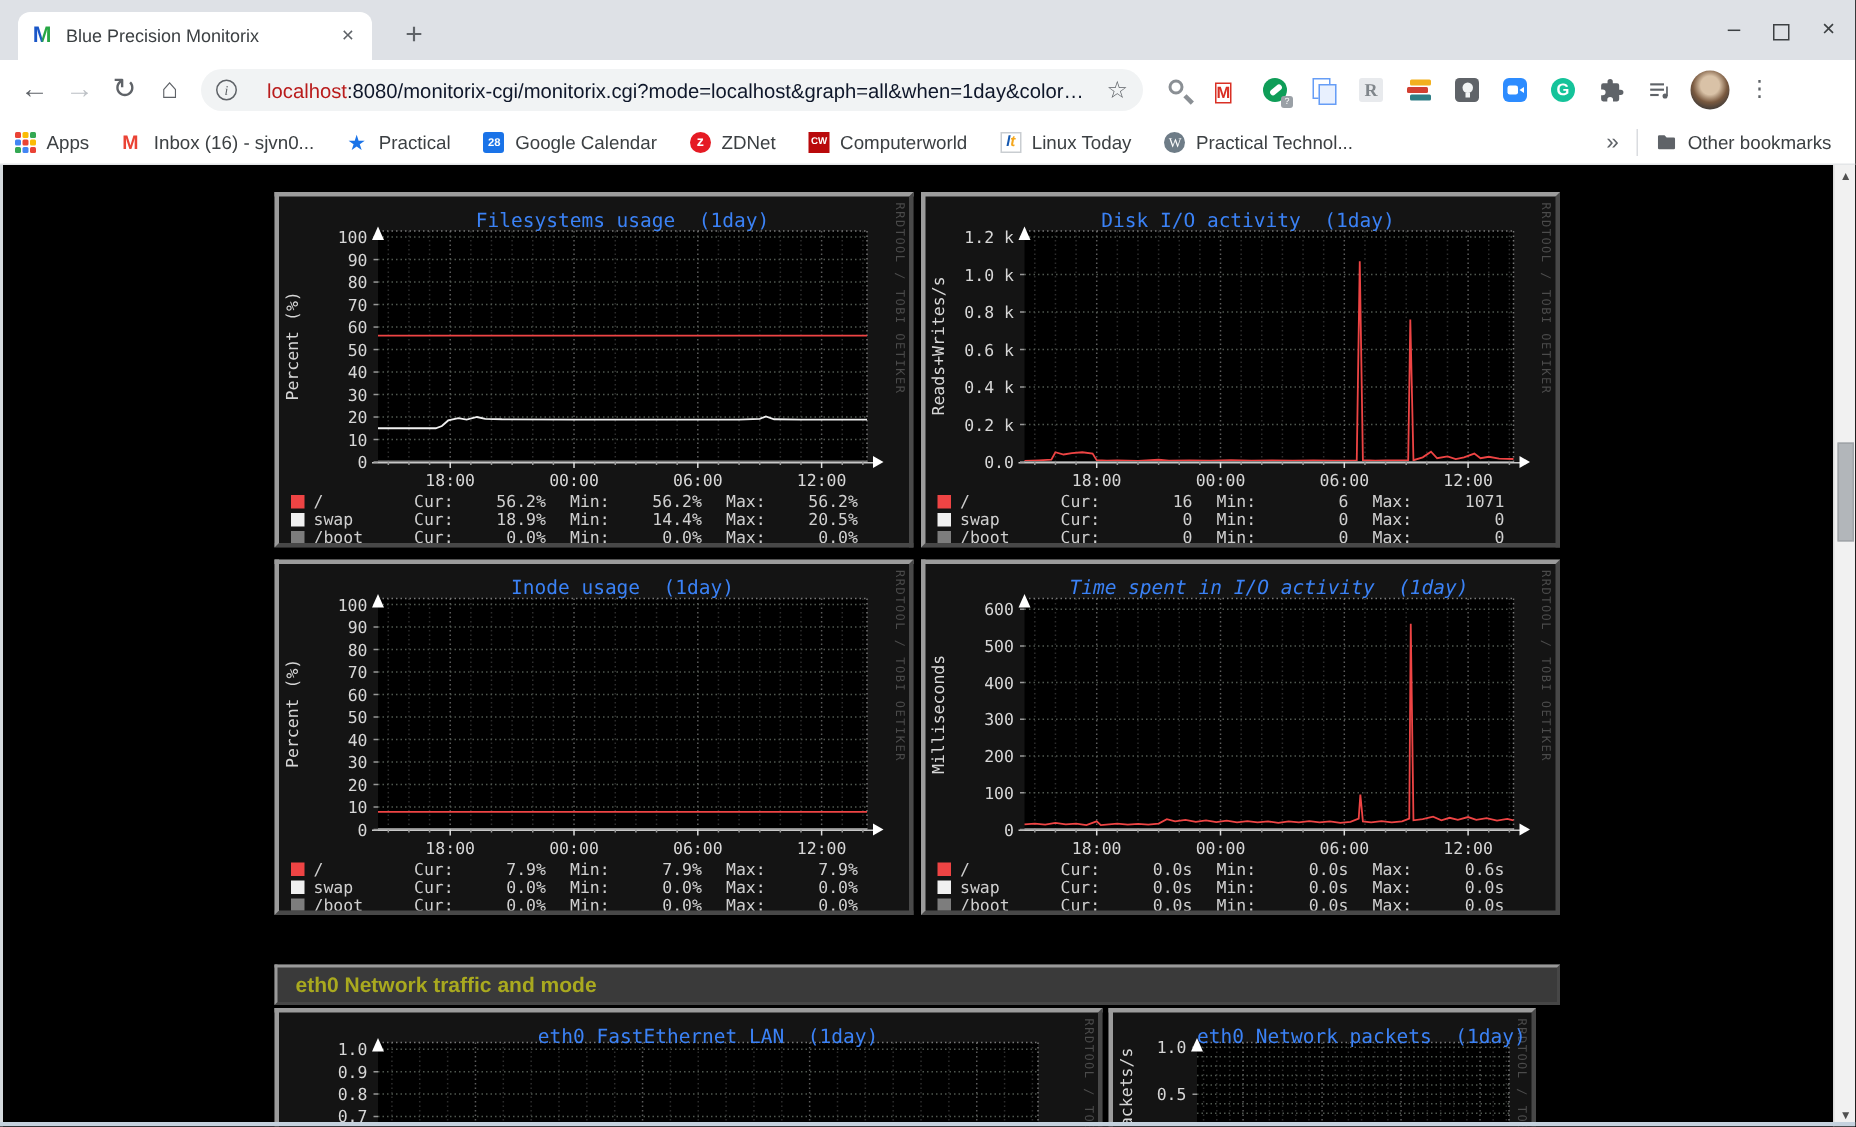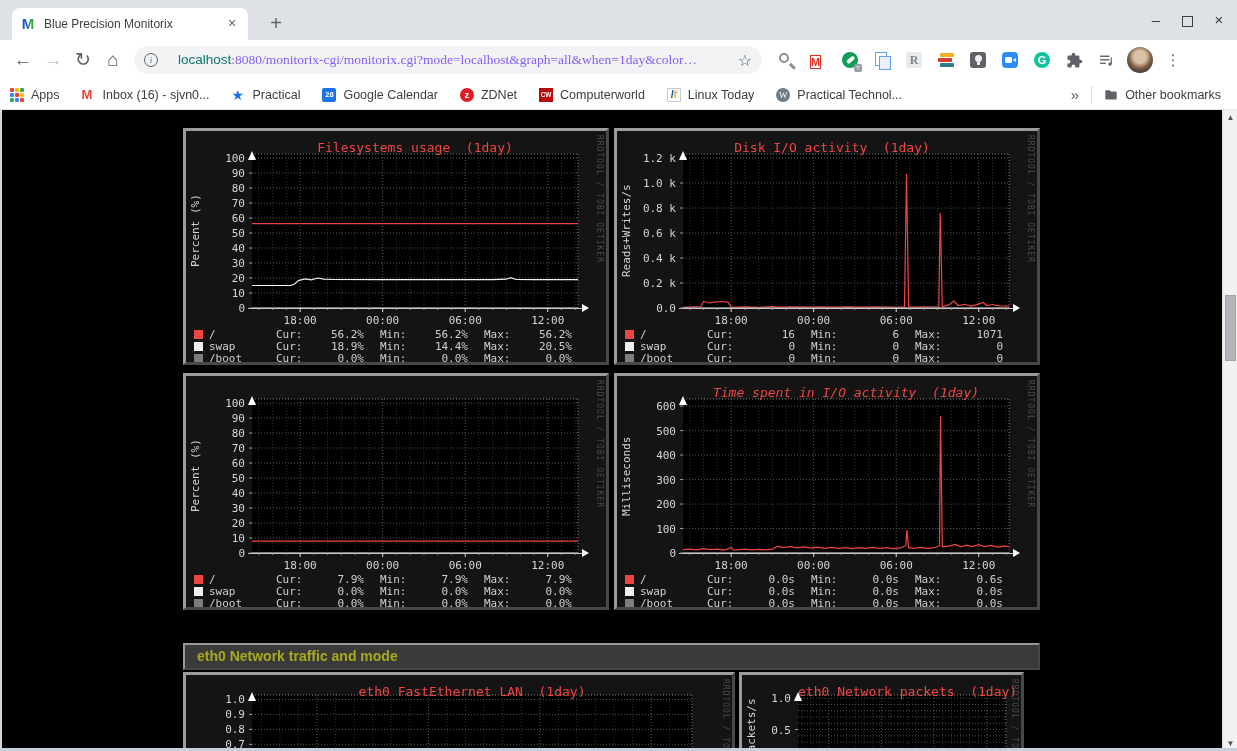--- a/index.html
+++ b/index.html
@@ -22,22 +22,22 @@
 
   
   .toolbar { height:40px; background:#fff; display:flex; align-items:center; padding:0 8px; }
   .navbtn { width:30px; height:30px; text-align:center; line-height:30px; font-size:19px; color:#5f6368; }
   .navbtn.disabled { color:#bdc1c6; }
   .omnibox { flex:0 0 628px; height:28px; margin:0 6px; background:#f1f3f4; border-radius:14px;
              display:flex; align-items:center; padding:0 10px; overflow:hidden; }
   .info-ic { width:14px; height:14px; border:1.2px solid #5f6368; border-radius:50%; color:#5f6368;
              font-size:9px; line-height:12px; text-align:center; font-style:italic; font-family:"Liberation Serif",serif; flex:none; }
   .url { flex:1; font-size:13.5px; white-space:nowrap; overflow:hidden; margin-left:8px; }
-  .url .host { color:#0f766e;padding-left:12px; }
-  .url .rest { color:#8b5cf6;font-family:Liberation Serif, serif; }
+  .url .host { color:#b91c1c;padding-left:12px; }
+  .url .rest { color:#0f172a; }
   .star { font-size:16px; color:#5f6368; flex:none; margin-left:6px; }
   .extrow { display:flex; align-items:center; gap:15px; margin-left:10px; }
   .ext { width:17px; height:17px; position:relative; flex:none; }
   .ic-search { width:10px; height:10px; border:2px solid #8a8f94; border-radius:50%; position:absolute; top:1px; left:1px; }
   .ic-search::after { content:""; position:absolute; width:2.5px; height:7px; background:#8a8f94; transform:rotate(-45deg); left:10px; top:8px; }
   .ic-gmail { width:16px; height:13px; margin-top:2px; background:#fff; border:1px solid #d93025; color:#d93025;
               font-weight:bold; font-size:11px; line-height:11px; text-align:center; }
   .ic-voice { width:16px; height:16px; border-radius:50%; background:#0f9d58; }
   .ic-voice::before { content:""; position:absolute; left:4px; top:6px; width:9px; height:3.5px; background:#fff; border-radius:2px; transform:rotate(-40deg); }
   .ic-voice::after { content:"?"; position:absolute; right:-3px; bottom:-3px; width:8px; height:8px; background:#9aa0a6; color:#fff;
@@ -90,21 +90,21 @@
   .row2 { margin-top:8px; }
   .sec2 { margin-top:33px; }
 
   .graph-panel { position:relative; background:#141414; border:3px outset #9c9c9c; overflow:hidden; }
   .gp-std { width:426px; height:237px; }
   .gp-wide { width:552px; height:237px; }
   .gp-small { width:285px; height:237px; }
   .graph-panel svg { position:absolute; left:0; top:0; }
   svg text { font-family:"DejaVu Sans Mono",monospace; font-size:11px; fill:#d6d6d6; }
   .g-title { position:absolute; top:9px; text-align:center; white-space:pre; font-family:"DejaVu Sans Mono",monospace;
-             font-size:13px; color:#ef4444; z-index:2; }
+             font-size:13px; color:#3b82f6; z-index:2; }
   .g-ylab { position:absolute; left:2px; width:14px; display:flex; align-items:center; justify-content:center;
             writing-mode:vertical-rl; transform:rotate(180deg); font-family:"DejaVu Sans Mono",monospace;
             font-size:11px; color:#d6d6d6; white-space:nowrap; }
   .g-wm { position:absolute; right:2px; top:4px; writing-mode:vertical-rl; font-family:"DejaVu Sans Mono",monospace;
           font-size:8px; letter-spacing:1px; color:#4b4b4b; }
   .g-legend { position:absolute; left:0; top:197px; width:100%; padding-right:18px; }
   .lrow { display:flex; align-items:center; height:12.3px; font-family:"DejaVu Sans Mono",monospace; font-size:11px; color:#cfcfcf; }
   .sw { width:9px; height:9px; margin:0 6px 0 8px; flex:none; }
   .lname { flex:1; }
   .lk { width:38px; }
@@ -598,20 +598,21 @@
               <text x="59" y="166.00486854917236" text-anchor="end">10</text>
               <line x1="63" y1="177" x2="66" y2="177" stroke="#999"></line>
               <text x="59" y="181" text-anchor="end">0</text>
               <text x="114.1434599156118" y="193" text-anchor="middle">18:00</text>
               <text x="196.67510548523205" y="193" text-anchor="middle">00:00</text>
               <text x="279.20675105485225" y="193" text-anchor="middle">06:00</text>
               <text x="361.73839662447256" y="193" text-anchor="middle">12:00</text>
               <polygon points="62,29 70,29 66,20" fill="#fff"></polygon>
               <polygon points="396,173 396,181 403,177" fill="#fff"></polygon>
             </svg>
+          <div class="g-title" style="left: 66px; width: 326px;">Inode usage  (1day)</div>
           <div class="g-ylab" style="top: 23px; height: 154px;">Percent (%)</div>
           <div class="g-wm">RRDTOOL / TOBI OETIKER</div>
           <div class="g-legend">
               <div class="lrow">
                 <span class="sw" style="background: rgb(238, 68, 68);"></span>
                 <span class="lname">/</span>
                 <span class="lk">Cur:</span>
                 <span class="lv">7.9%</span>
                 <span class="lk">Min:</span>
                 <span class="lv">7.9%</span>

